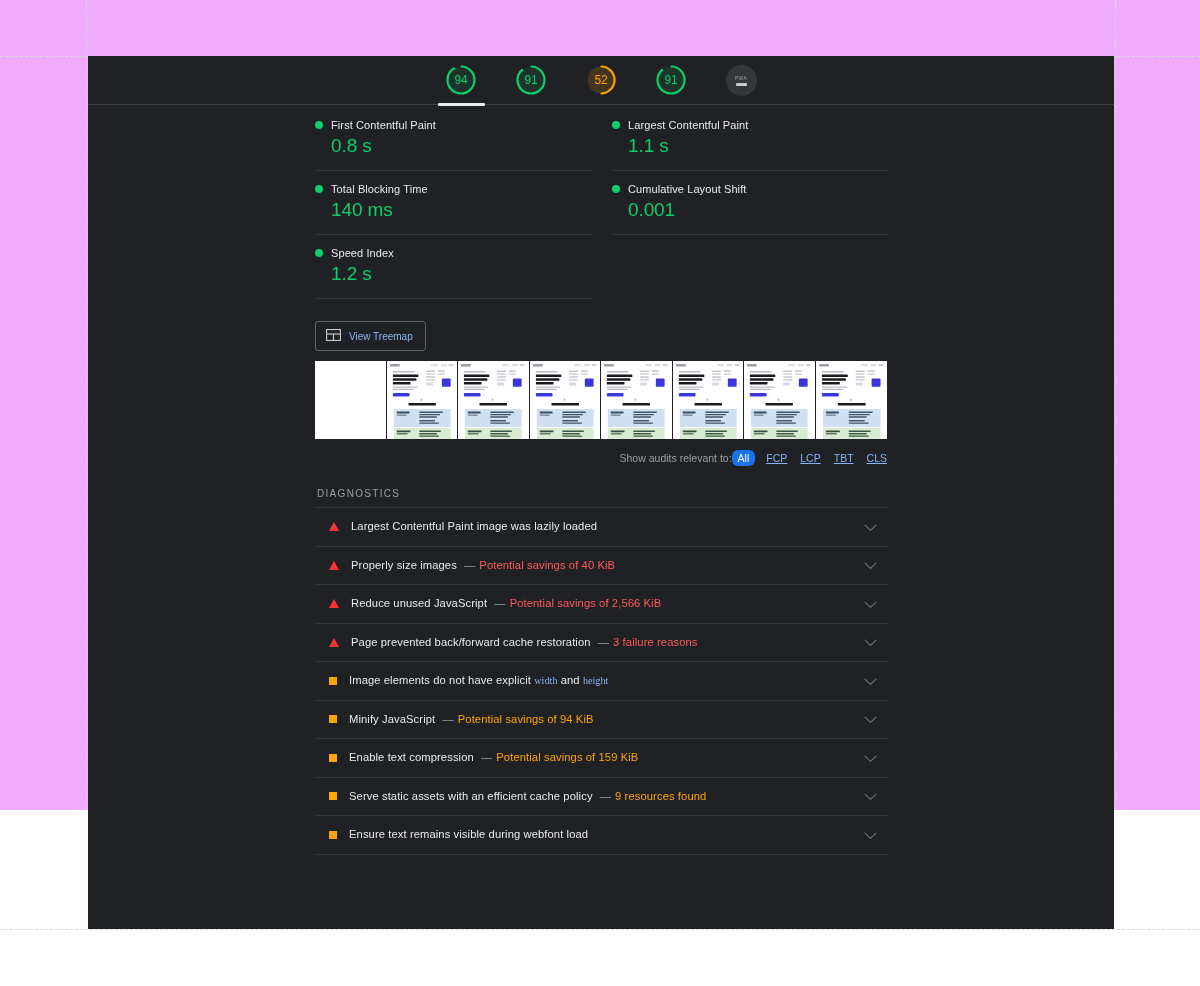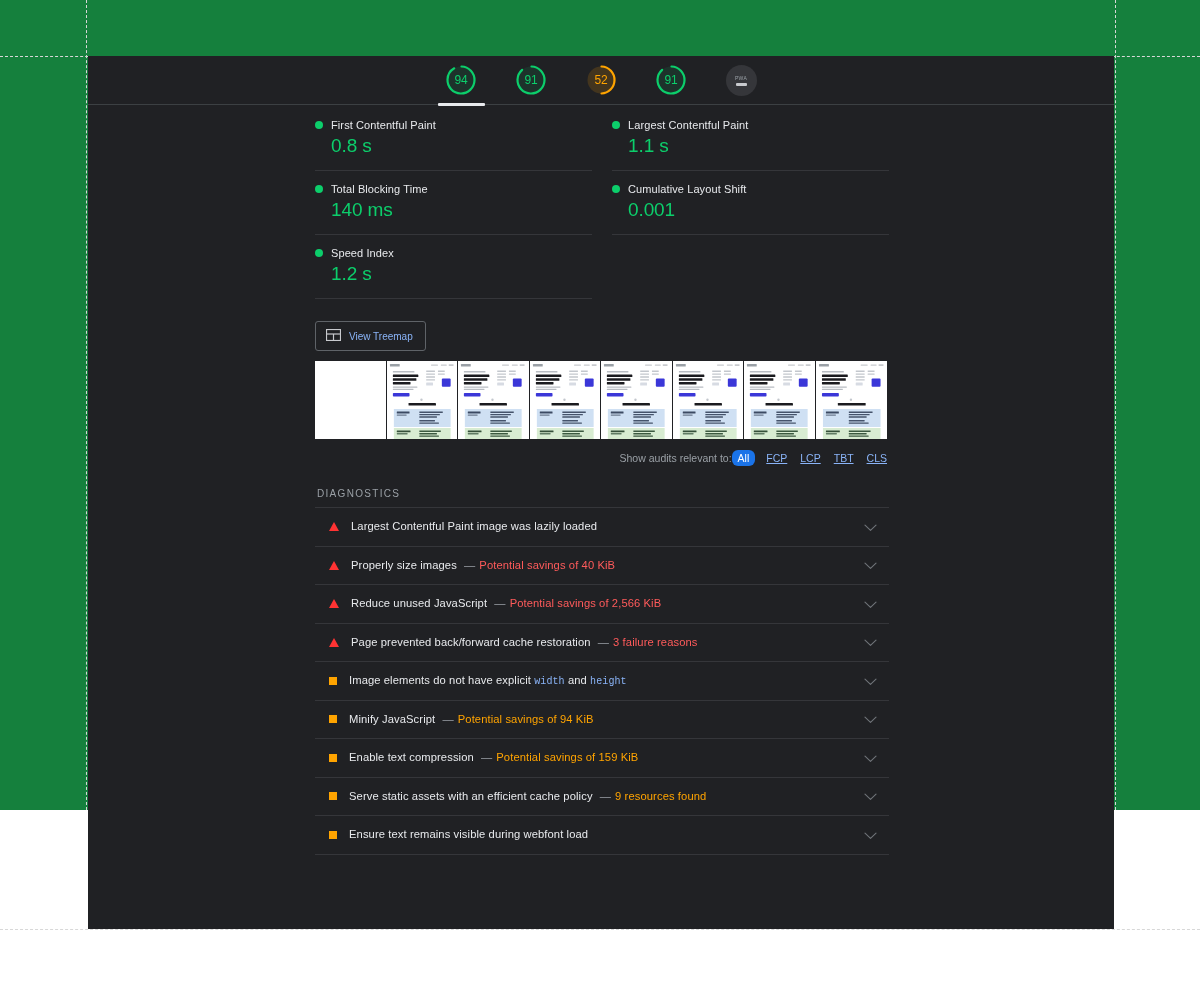--- a/index.html
+++ b/index.html
@@ -6,21 +6,21 @@
   * { box-sizing: border-box; }
   html, body {
     margin: 0; padding: 0;
     width: 1200px; height: 986px;
     background: #ffffff;
     font-family: "Liberation Sans", sans-serif;
     overflow: hidden;
   }
 
   
-  #canvas { position: relative; width: 1200px; height: 810px; background: #15803d; }
+  #canvas { position: relative; width: 1200px; height: 810px; background: #f0abfc; }
   .guide { position: absolute; pointer-events: none; }
   .guide-v { top: 0; bottom: 0; width: 0; border-left: 1px dashed #d8d8d8; }
   .guide-h { left: 0; right: 0; height: 0; border-top: 1px dashed #d8d8d8; }
 
   
   #panel {
     position: absolute;
     left: 88px; top: 56px;
     width: 1026px; height: 873px;
     background: #202124;
@@ -211,21 +211,21 @@
     flex: 1;
     font-size: 11.2px;
     color: #e8eaed;
     letter-spacing: .1px;
     line-height: 1.3;
   }
   .audit-sep { color: #9aa0a6; margin: 0 4px; }
   .audit-sub.fail2 { color: #ff5b5b; }
   .audit-sub.warn { color: #ffa400; }
   .code {
-    font-family: Liberation Mono, monospace;
+    font-family: Liberation Serif, serif;
     font-size: 10px;
     color: #8ab4f8;
   }
   .chevron { flex: none; opacity: .65; }
 </style>
 </head>
 <body>
 
 <div id="canvas">
 

